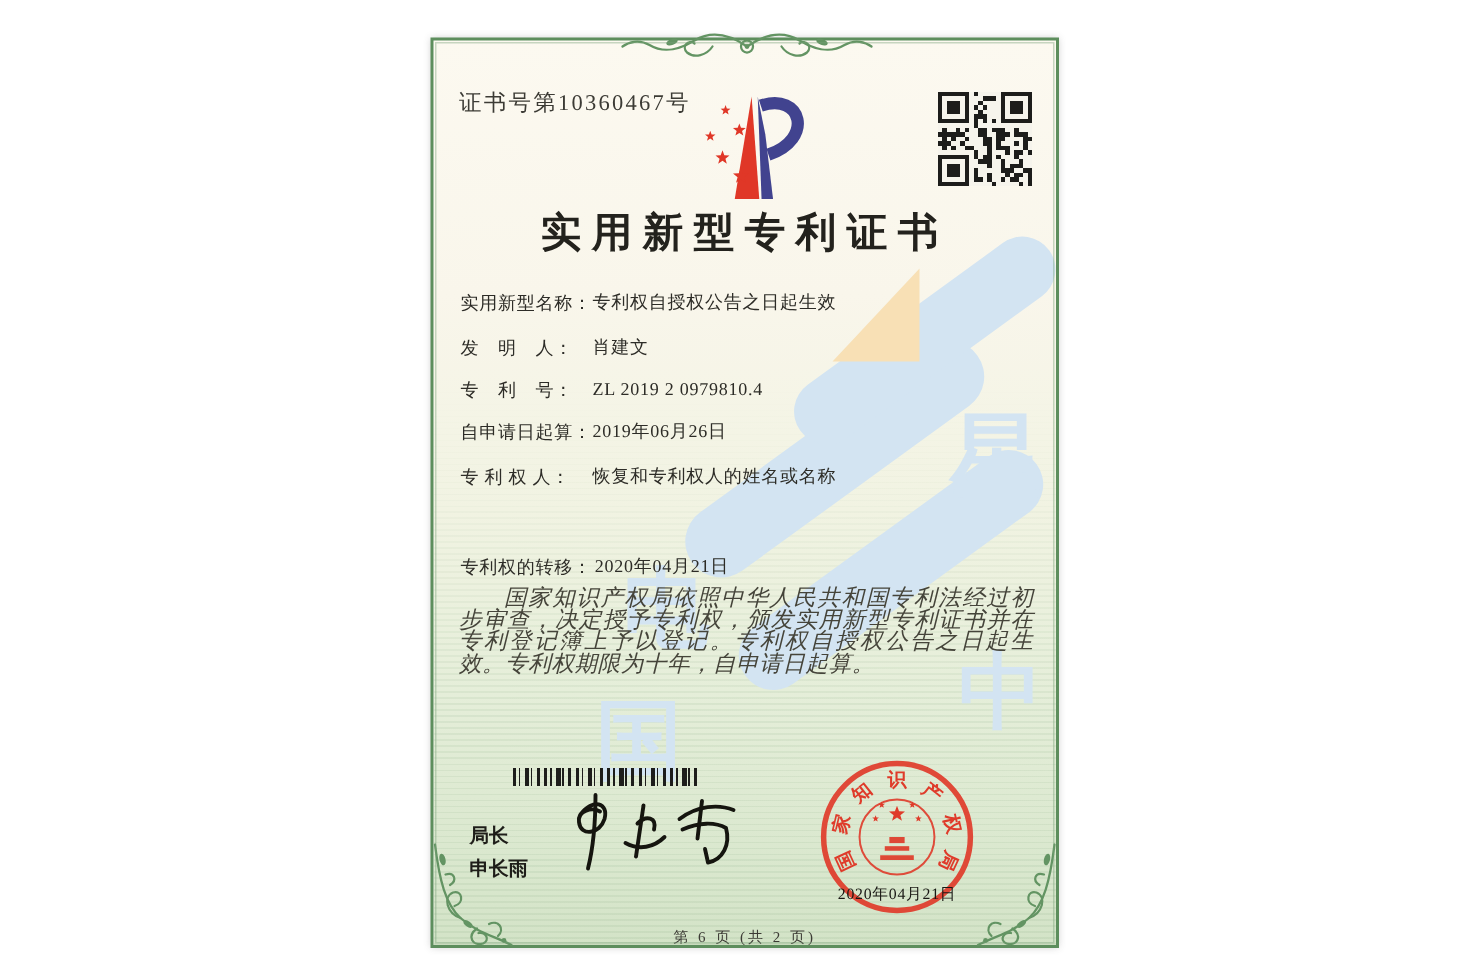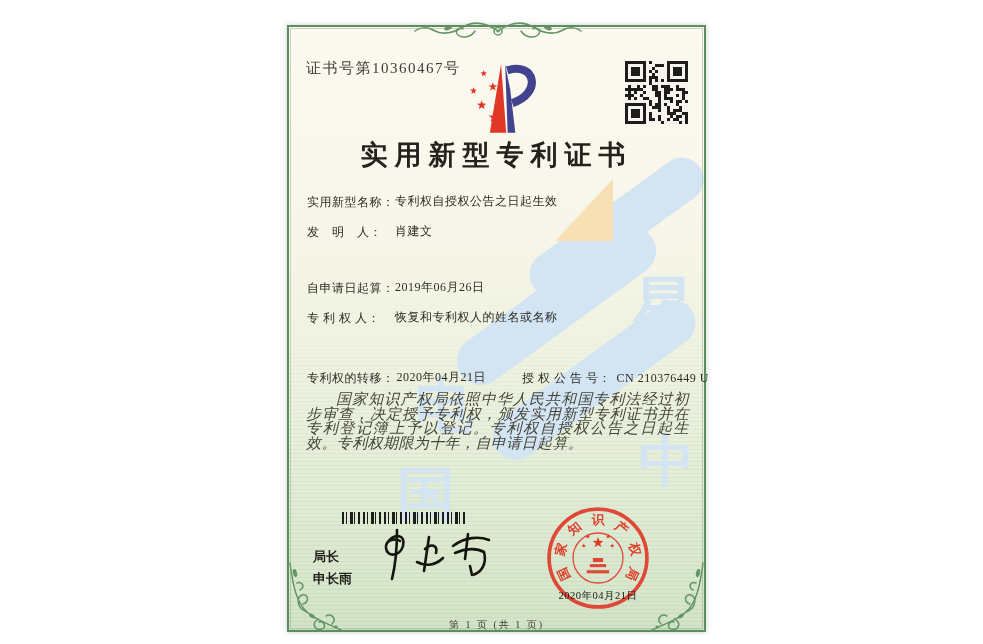--- a/index.html
+++ b/index.html
@@ -250,35 +250,35 @@
   <div class="title">实用新型专利证书</div>
 
   <div class="frow" style="top:167px">
     <span class="lbl">实用新型名称：</span>
     <span class="val">专利权自授权公告之日起生效</span>
   </div>
   <div class="frow" style="top:197px">
     <span class="lbl">发　明　人：</span>
     <span class="val">肖建文</span>
   </div>
+  <div class="frow" style="top:225px">
+    <span class="lbl">专　利　号：</span>
+    <span class="val">ZL 2019 2 0979810.4</span>
+  </div>
   <div class="frow" style="top:253px">
     <span class="lbl">自申请日起算：</span>
     <span class="val">2019年06月26日</span>
   </div>
   <div class="frow" style="top:283px">
     <span class="lbl">专 利 权 人：</span>
     <span class="val">恢复和专利权人的姓名或名称</span>
   </div>
   <div class="frow" style="top:343px;width:385px">
     <span class="lbl" style="width:auto;margin-right:2px">专利权的转移：</span>
     <span class="val">2020年04月21日</span>
-    <span class="grant-right">
-      <span class="lbl">授 权 公 告 号：</span>
-      <span class="val">CN 210376449 U</span>
-    </span>
   </div>
 
   <div class="paras">
     <p>国家知识产权局依照中华人民共和国专利法经过初步审查，决定授予专利权，颁发实用新型专利证书并在专利登记簿上予以登记。专利权自授权公告之日起生效。专利权期限为十年，自申请日起算。</p>
   </div>
 
   <div class="barcode"></div>
 
   <div class="signer">
     <div>局长</div>
@@ -318,14 +318,14 @@
         <text x="15.997339788546519" y="43.4672127825297" fill="#df3b2a" font-size="12.5" font-weight="bold" text-anchor="middle" dominant-baseline="central" transform="rotate(-76.66666666666666 15.997339788546519 43.4672127825297)">家</text>
         <text x="29.05128682307438" y="22.976620397975694" fill="#df3b2a" font-size="12.5" font-weight="bold" text-anchor="middle" dominant-baseline="central" transform="rotate(-38.33333333333333 29.05128682307438 22.976620397975694)">知</text>
         <text x="52" y="15" fill="#df3b2a" font-size="12.5" font-weight="bold" text-anchor="middle" dominant-baseline="central" transform="rotate(0 52 15)">识</text>
         <text x="74.94871317692562" y="22.976620397975704" fill="#df3b2a" font-size="12.5" font-weight="bold" text-anchor="middle" dominant-baseline="central" transform="rotate(38.33333333333334 74.94871317692562 22.976620397975704)">产</text>
         <text x="88.00266021145349" y="43.46721278252973" fill="#df3b2a" font-size="12.5" font-weight="bold" text-anchor="middle" dominant-baseline="central" transform="rotate(76.66666666666669 88.00266021145349 43.46721278252973)">权</text>
         <text x="85.53338812035605" y="67.63687568440588" fill="#df3b2a" font-size="12.5" font-weight="bold" text-anchor="middle" dominant-baseline="central" transform="rotate(115 85.53338812035605 67.63687568440588)">局</text>
       </g>
   </svg>
   <div class="seal-date">2020年04月21日</div>
 
-  <div class="footer">第 1 页 (共 1 页)</div>
+  <div class="footer">第 6 页 (共 2 页)</div>
 </div>
 
 </body></html>

